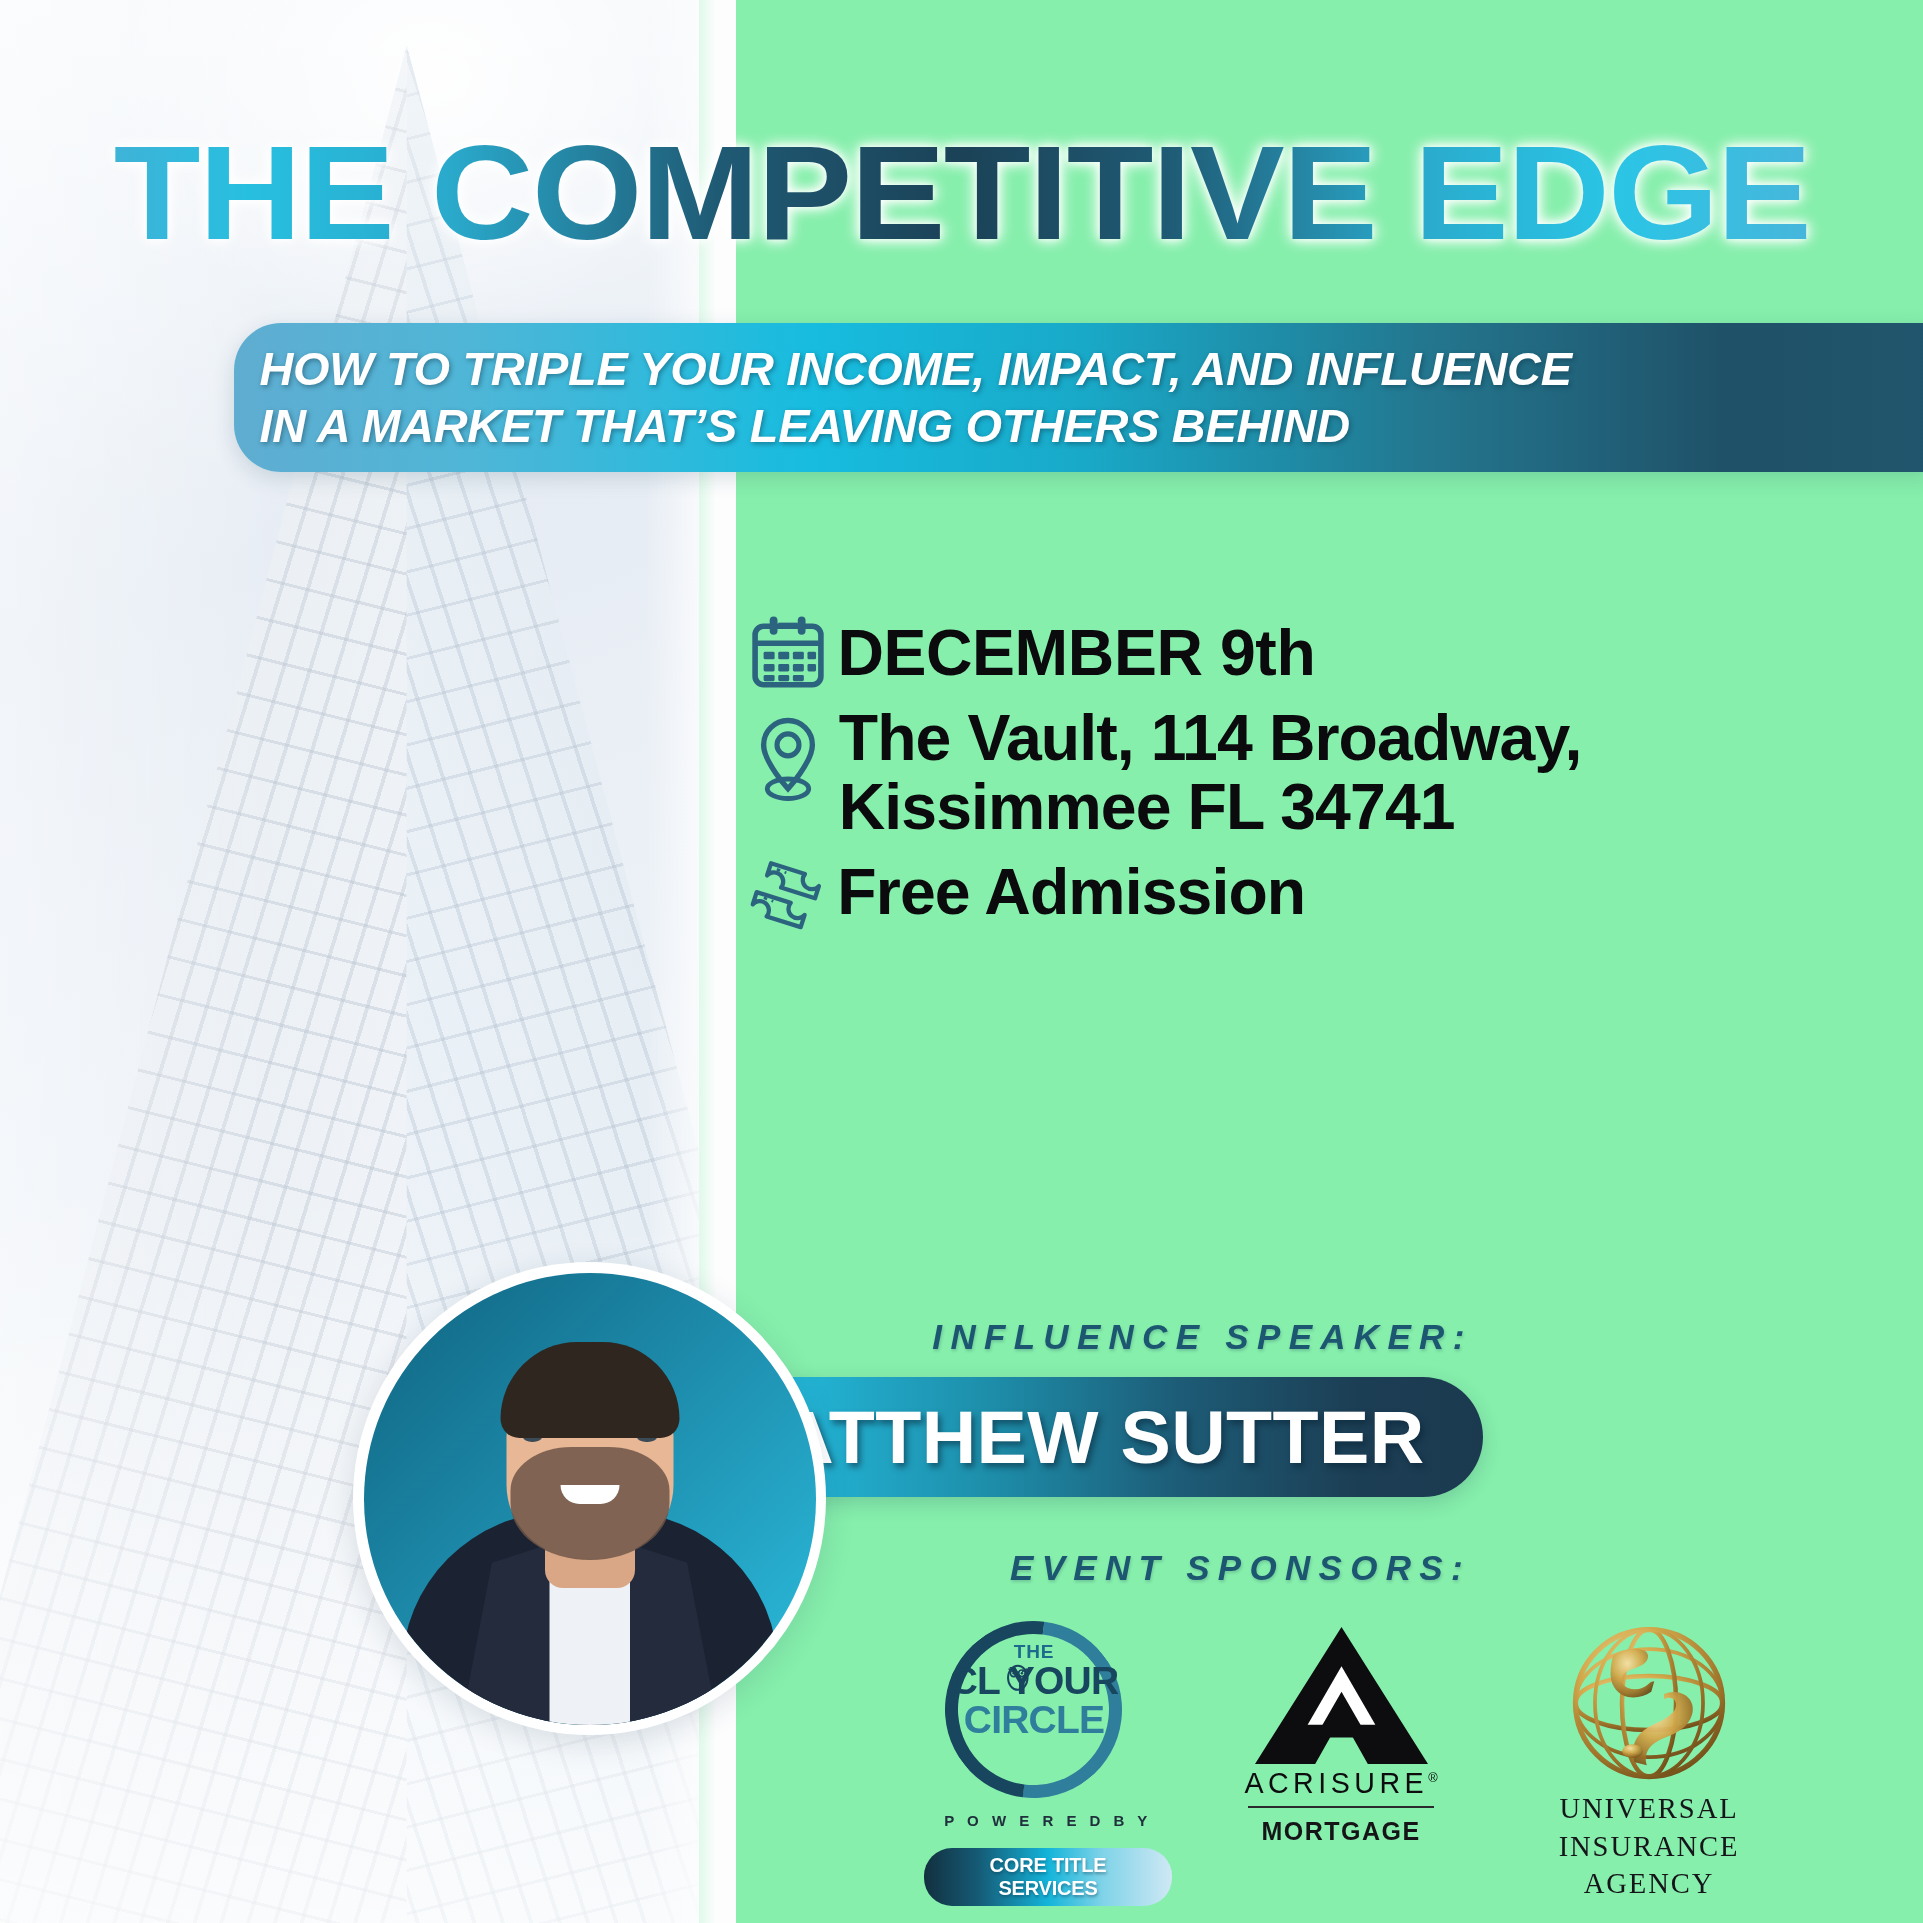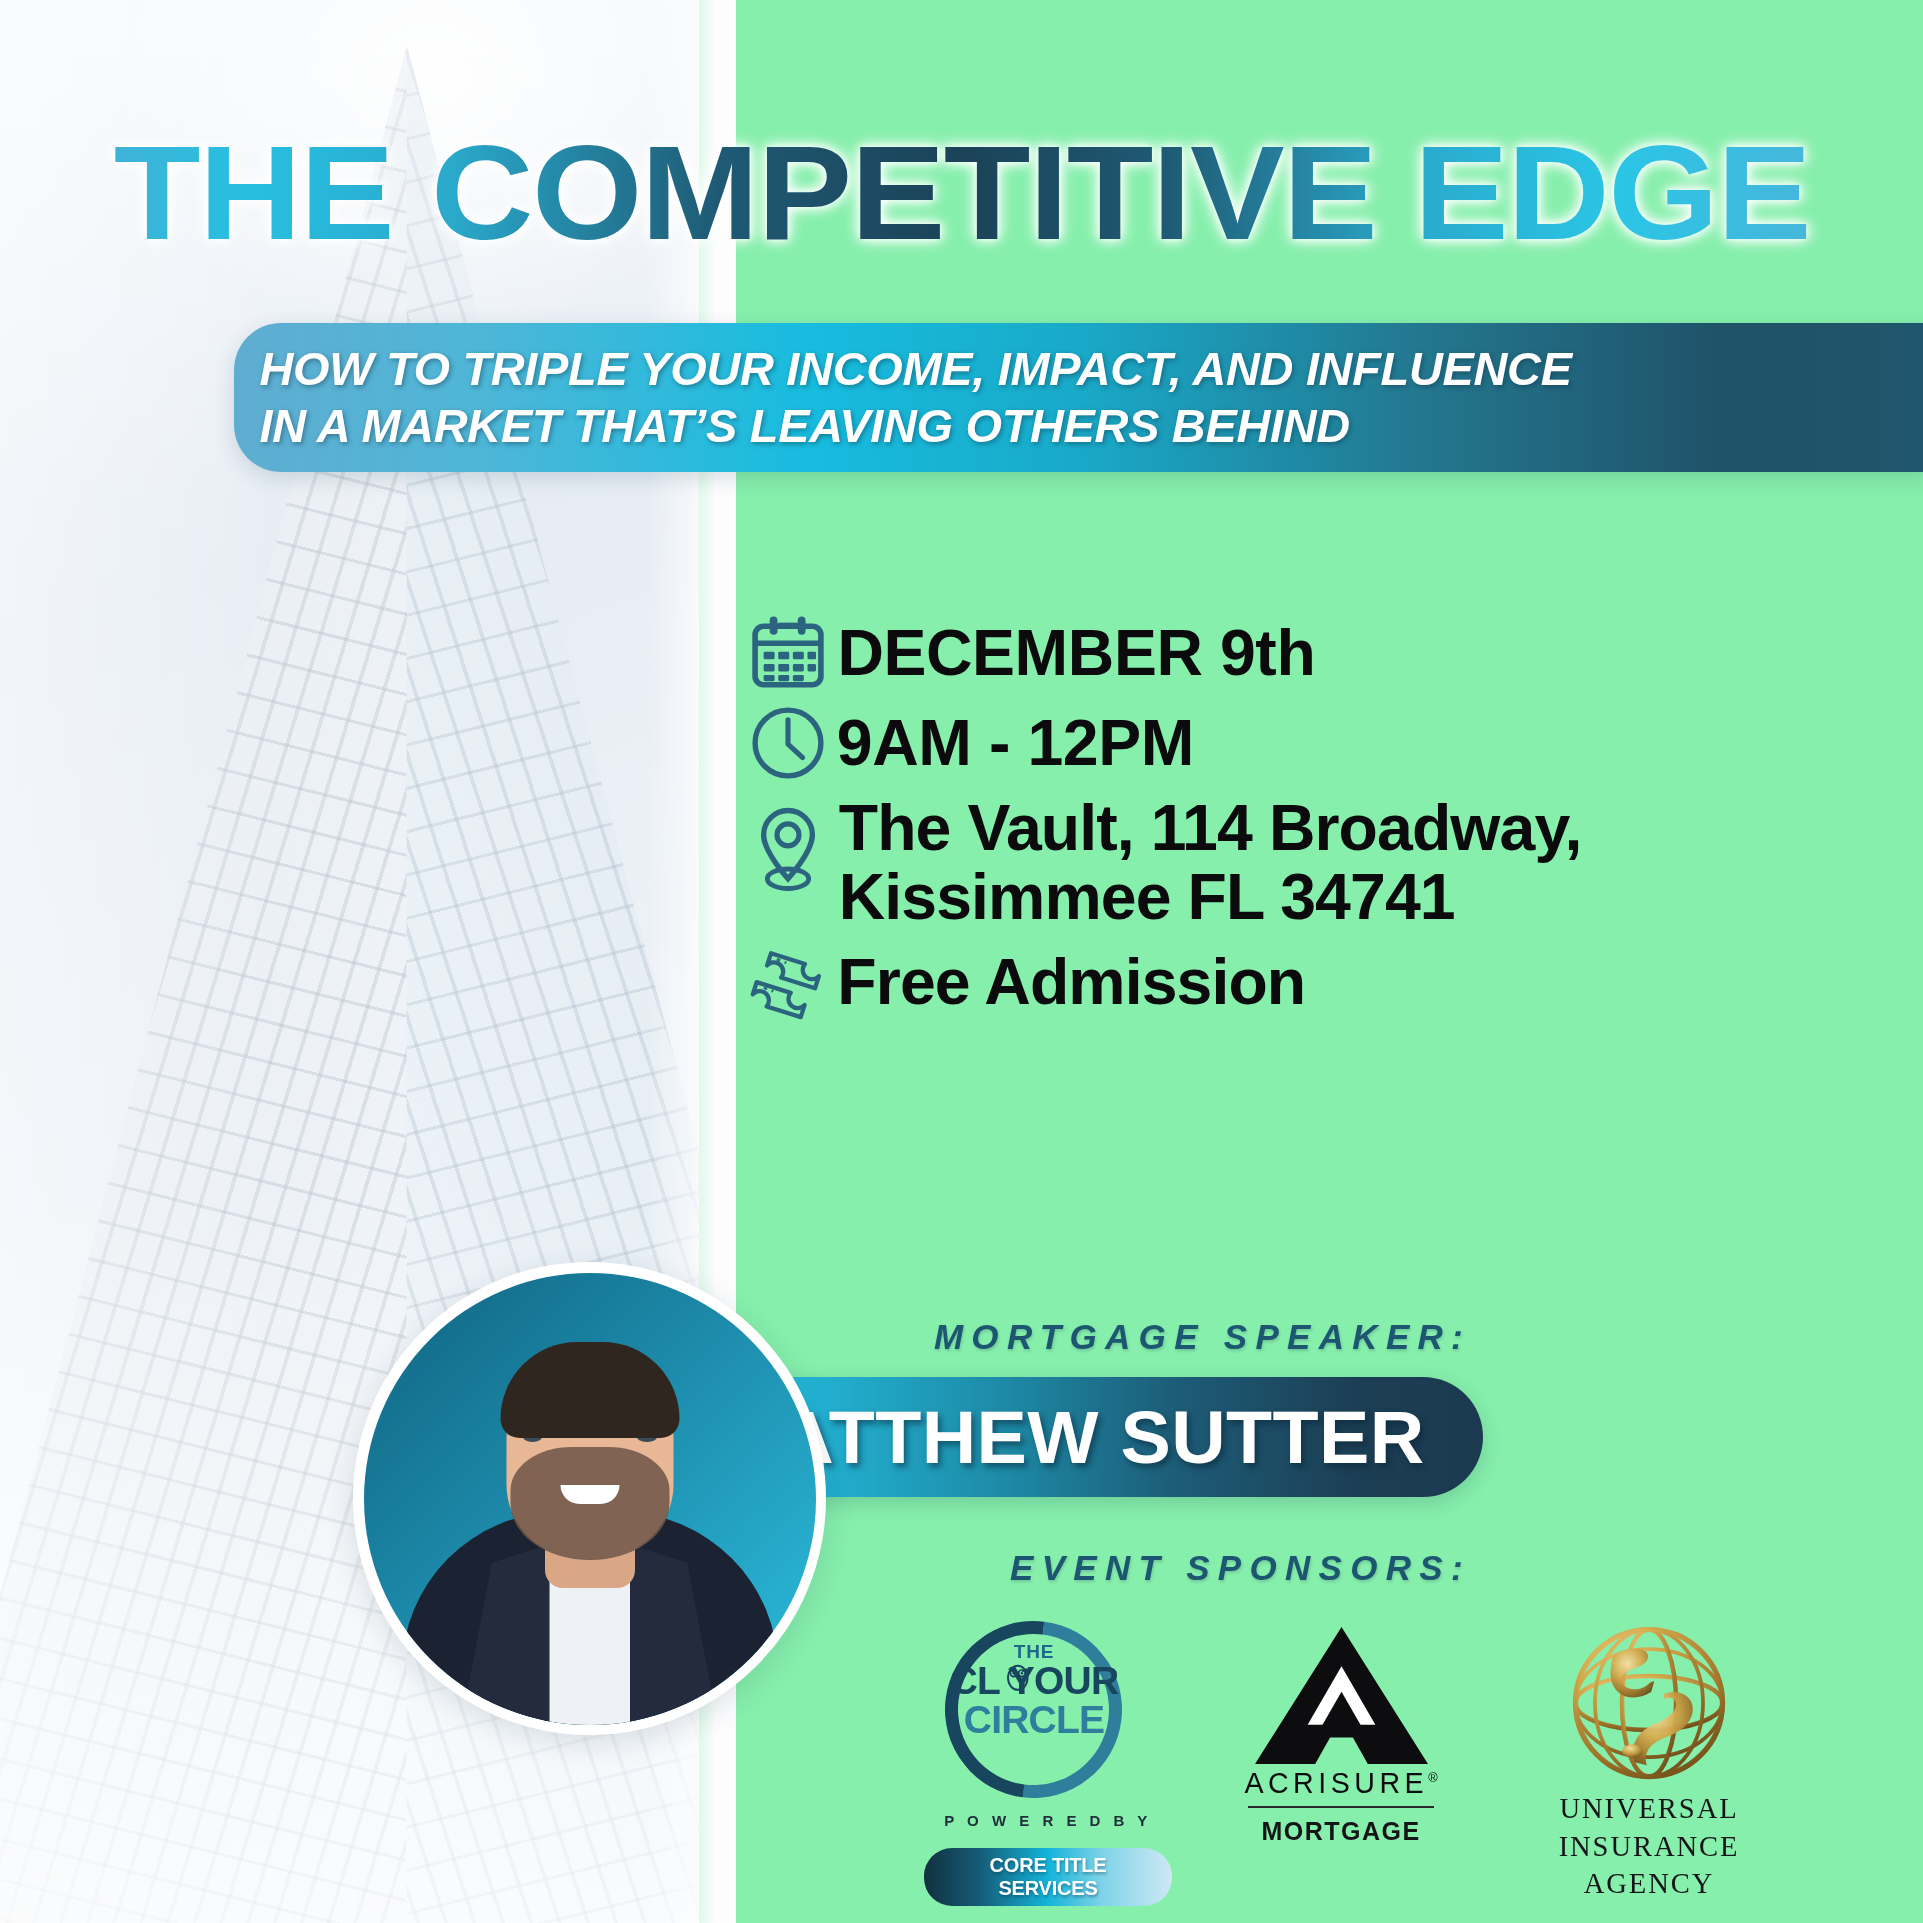--- a/index.html
+++ b/index.html
@@ -477,29 +477,20 @@
             <rect x="48" y="41" width="7" height="6.2" rx="1.2"></rect>
             <rect x="12" y="50" width="9" height="5.2" rx="1.2"></rect>
             <rect x="24" y="50" width="9" height="5.2" rx="1.2"></rect>
             <rect x="36" y="50" width="9" height="5.2" rx="1.2"></rect>
           </g>
         </svg>
       </div>
       <div class="detail-text caps">DECEMBER 9th</div>
     </div>
 
-    <div class="detail-row">
-      <div class="detail-icon">
-        <svg width="78" height="78" viewBox="0 0 64 64" fill="none">
-          <circle cx="32" cy="32" r="27" stroke="#2c647f" stroke-width="4.4"></circle>
-          <path d="M32 13V33L44 44" stroke="#2c647f" stroke-width="4.2" stroke-linecap="round" stroke-linejoin="round"></path>
-        </svg>
-      </div>
-      <div class="detail-text caps">9AM - 12PM</div>
-    </div>
 
     <div class="detail-row loc">
       <div class="detail-icon loc-ic">
         <svg width="78" height="89" viewBox="0 0 64 72" fill="none">
           <path d="M32 4C21 4 12 13 12 24c0 14 20 36 20 36s20-22 20-36C52 13 43 4 32 4z" stroke="#2c647f" stroke-width="4.4"></path>
           <circle cx="32" cy="24" r="9" stroke="#2c647f" stroke-width="4.2"></circle>
           <ellipse cx="32" cy="60" rx="17" ry="8" stroke="#2c647f" stroke-width="4"></ellipse>
         </svg>
       </div>
       <div class="detail-text">The Vault, 114 Broadway,
@@ -513,21 +504,21 @@
           <path d="M10 30L38 41c-3 3-3 8 0 11s8 3 11 0l-4 10-28-11c3-3 3-8 0-11s-8-3-11 0L10 30z" stroke="#2c647f" stroke-width="3.6" stroke-linejoin="round" transform="rotate(-4 28 45)"></path>
           <path d="M26 12L34 15" stroke="#2c647f" stroke-width="2.2" stroke-dasharray="3 4"></path>
           <path d="M15 36L23 39" stroke="#2c647f" stroke-width="2.2" stroke-dasharray="3 4"></path>
         </svg>
       </div>
       <div class="detail-text">Free Admission</div>
     </div>
 
   </div>
 
-  <div class="speaker-label">MORTGAGE SPEAKER:</div>
+  <div class="speaker-label">INFLUENCE SPEAKER:</div>
 
   <div class="speaker-pill">
     <div class="speaker-name">MATTHEW SUTTER</div>
   </div>
 
   <div class="speaker-photo-wrap">
     <div class="speaker-photo">
       <div class="p-suit noclick"></div>
       <div class="p-shirt noclick"></div>
       <div class="p-lapelL noclick"></div>

